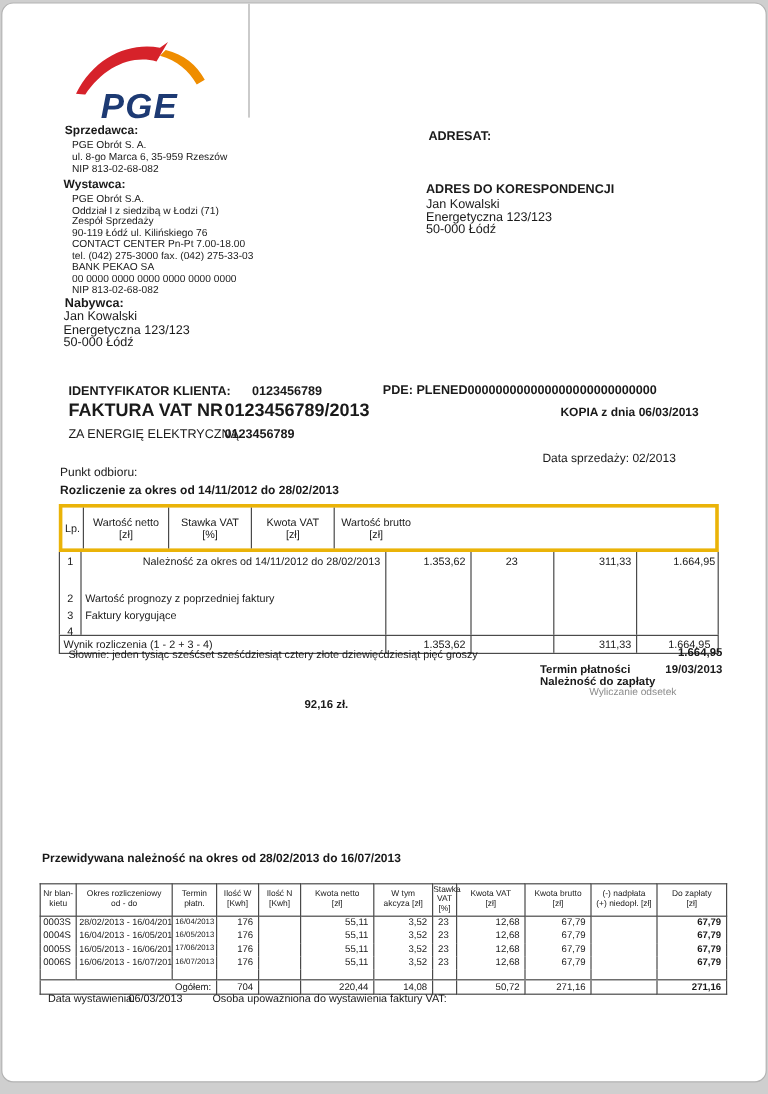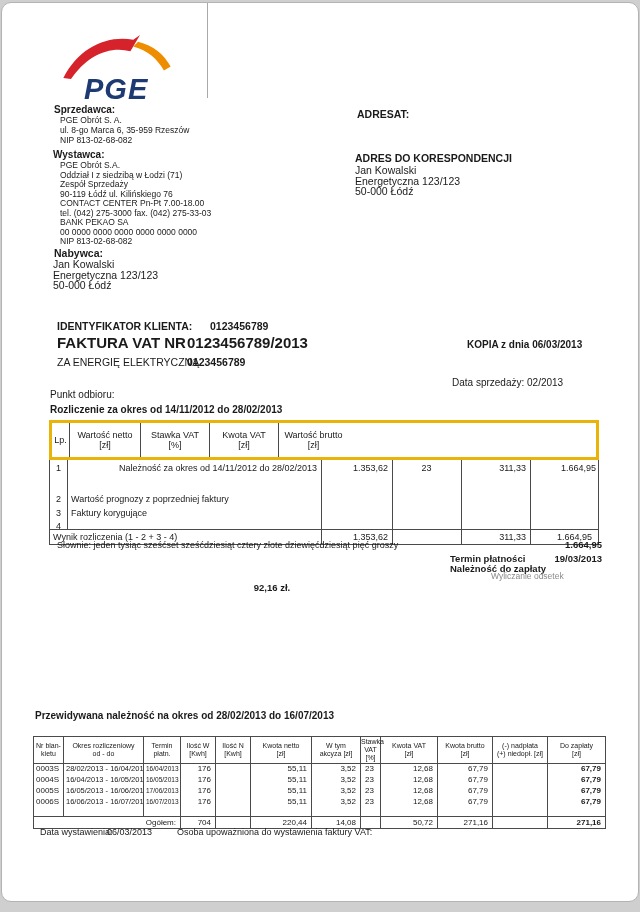--- a/index.html
+++ b/index.html
@@ -77,20 +77,21 @@
   <div class="abs addr" style="left:51px;top:277px;">50-000 Łódź</div>
 
   <div class="abs label" style="left:355px;top:105px;font-size:10.5px;">ADRESAT:</div>
   <div class="abs label" style="left:353px;top:149px;font-size:10.5px;">ADRES DO KORESPONDENCJI</div>
   <div class="abs addr" style="left:353px;top:162px;">Jan Kowalski</div>
   <div class="abs addr" style="left:353px;top:173px;">Energetyczna 123/123</div>
   <div class="abs addr" style="left:353px;top:183px;">50-000 Łódź</div>
 
   <div class="abs b" style="left:55px;top:317px;font-size:10.5px;">IDENTYFIKATOR KLIENTA:</div>
   <div class="abs b" style="left:208px;top:317px;font-size:10.5px;">0123456789</div>
+  <div class="abs b" style="left:317px;top:316px;font-size:10.5px;">PDE: PLENED000000000000000000000000000</div>
 
   <div class="abs b" style="left:55px;top:331px;font-size:15px;">FAKTURA VAT NR</div>
   <div class="abs b" style="left:185px;top:331px;font-size:15px;">0123456789/2013</div>
   <div class="abs b" style="left:465px;top:336px;font-size:10px;">KOPIA  z dnia  06/03/2013</div>
 
   <div class="abs" style="left:55px;top:353px;font-size:10.5px;">ZA ENERGIĘ ELEKTRYCZNĄ</div>
   <div class="abs b" style="left:185px;top:353px;font-size:10.5px;">0123456789</div>
 
   <div class="abs" style="left:450px;top:374px;font-size:10px;">Data sprzedaży: 02/2013</div>
   <div class="abs" style="left:48px;top:386px;font-size:10px;">Punkt odbioru:</div>

